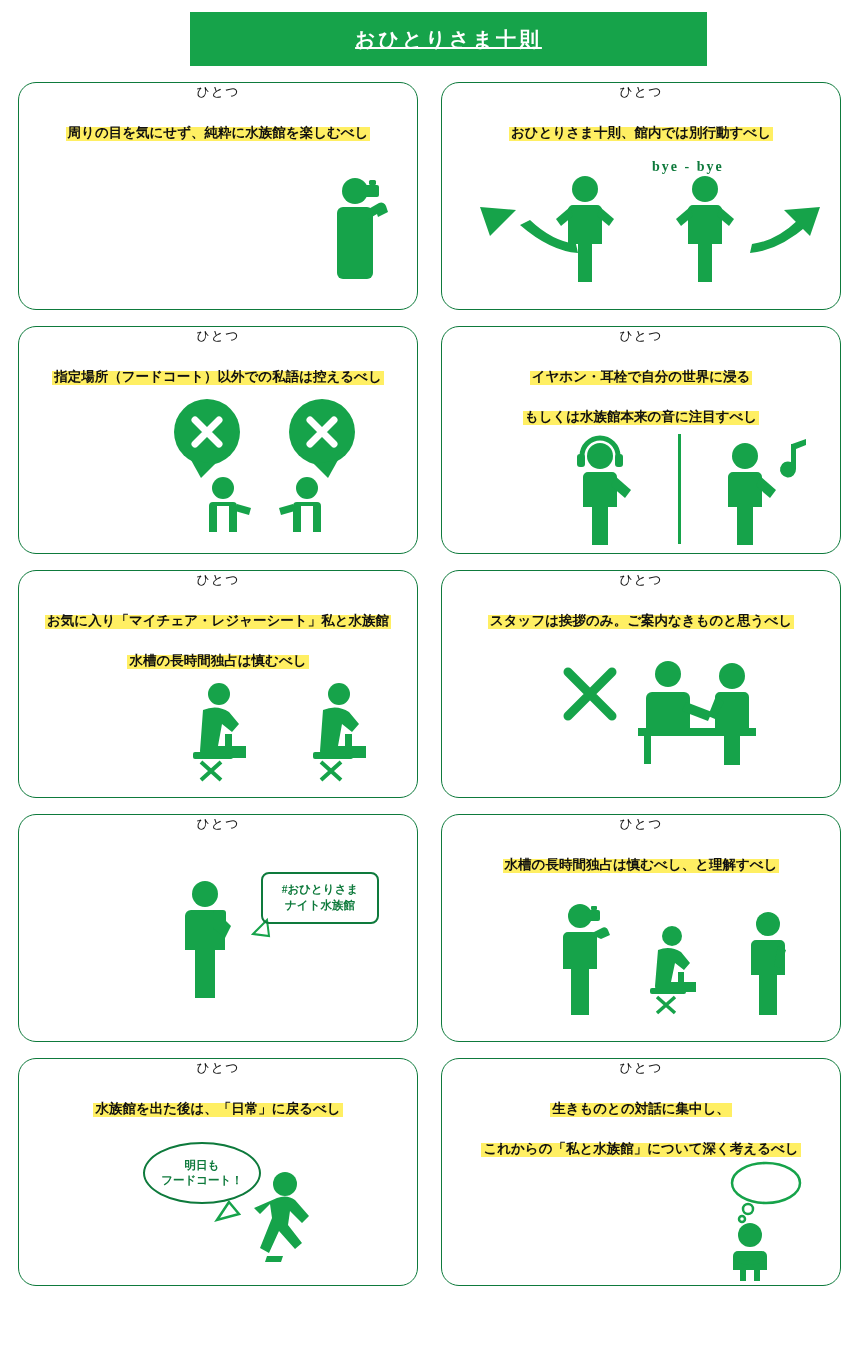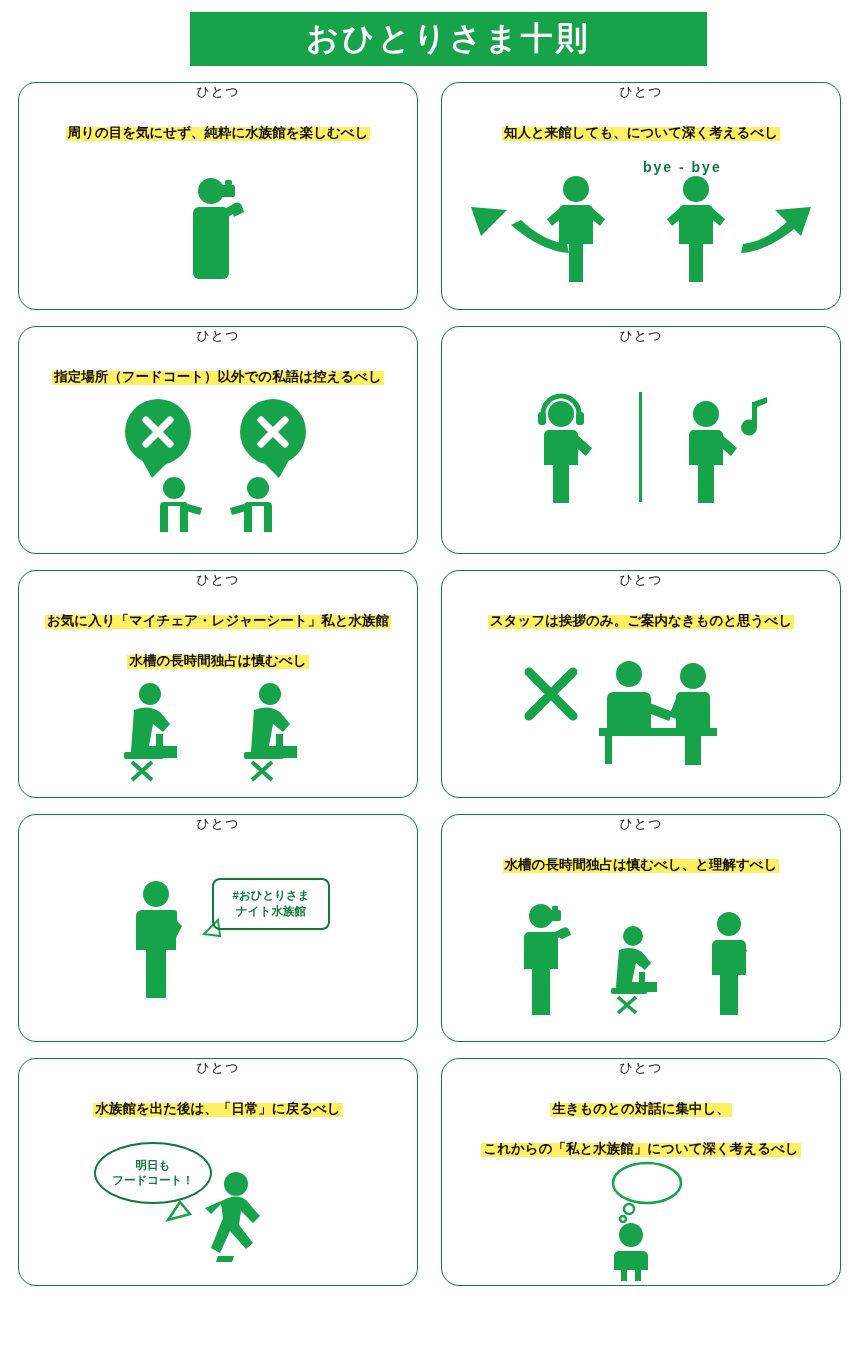--- a/index.html
+++ b/index.html
@@ -23,23 +23,24 @@
     top: 12px;
     width: 517px;
     height: 54px;
     background: #16a34a;
     display: flex;
     align-items: center;
     justify-content: center;
   }
   .title-bar .title-text {
     color: #ffffff;
-    font-size: 32px;
+    font-size: 20px;
     font-weight: bold;
     letter-spacing: 3px;
+    text-decoration: underline;
   }
 
   
   .grid {
     position: absolute;
     left: 18px;
     top: 82px;
     width: 823px;
     display: grid;
     grid-template-columns: 400px 400px;
@@ -84,22 +85,23 @@
     background: linear-gradient(transparent 12%, #ffef63 12%, #ffef63 92%, transparent 92%);
     padding: 0 2px;
     white-space: nowrap;
     margin-top: 18px;
   }
   .art {
     flex: 1;
     width: 100%;
     display: flex;
     align-items: center;
-    justify-content: center;
+    justify-content: flex-end;
     position: relative;
+    font-family: Liberation Serif, serif;
   }
   svg { display: block; overflow: visible; }
   .g  { fill: #16a34a; }
   .gs { stroke: #16a34a; fill: none; }
 
   .bubble-text {
     font-size: 11.5px;
     color: #0e7a3c;
     font-weight: bold;
     line-height: 1.35;
@@ -136,21 +138,21 @@
         <path class="g" d="M58 46 l14 -8 a5 5 0 0 1 7 3 l2 6 -10 5 -1 -3 -12 7 z"></path>
         <rect class="g" x="56" y="20" width="16" height="12" rx="2"></rect>
         <rect class="g" x="62" y="15" width="7" height="5" rx="1.5"></rect>
       </svg>
     </div>
   </div>
 
   <div class="card h-tall">
     <div class="card-head">ひとつ</div>
     <div class="card-lines">
-      <span class="hl">知人と来館しても、について深く考えるべし</span>
+      <span class="hl">おひとりさま十則、館内では別行動すべし</span>
     </div>
     <div class="art">
       <div style="position:relative;width:380px;height:140px;">
         <div style="position:absolute;left:192px;top:4px;" class="byebye">bye - bye</div>
         <svg width="380" height="140" viewBox="0 0 380 140">
 
           <path class="g" d="M60 70 q30 26 58 28 l-2 -9 q-24 -3 -46 -24 z"></path>
           <path class="g" d="M20 52 l36 3 -26 26 z"></path>
 
           <circle class="g" cx="125" cy="34" r="13"></circle>
@@ -192,20 +194,24 @@
 
         <circle class="g" cx="190" cy="94" r="11"></circle>
         <path class="g" d="M180 108 h20 a4 4 0 0 1 4 4 v26 h-8 v-26 h-12 v26 h-8 v-26 a4 4 0 0 1 4 -4z"></path>
         <path class="g" d="M176 110 l-14 4 2 7 14 -4z"></path>
       </svg>
     </div>
   </div>
 
   <div class="card h-mid">
     <div class="card-head">ひとつ</div>
+    <div class="card-lines">
+      <span class="hl">イヤホン・耳栓で自分の世界に浸る</span>
+      <span class="hl">もしくは水族館本来の音に注目すべし</span>
+    </div>
     <div class="art">
       <svg width="320" height="130" viewBox="0 0 320 130">
 
         <rect class="g" x="158" y="8" width="3" height="110"></rect>
 
         <circle class="g" cx="80" cy="30" r="13"></circle>
         <path class="gs" d="M62 30 a18 18 0 0 1 36 0" stroke-width="5"></path>
         <rect class="g" x="57" y="28" width="8" height="13" rx="3"></rect>
         <rect class="g" x="95" y="28" width="8" height="13" rx="3"></rect>
         <path class="g" d="M68 46 h24 a5 5 0 0 1 5 5 v30 h-9 v38 h-16 v-38 h-9 v-30 a5 5 0 0 1 5 -5z"></path>
@@ -266,21 +272,21 @@
         <rect class="g" x="124" y="88" width="7" height="28"></rect>
       </svg>
     </div>
   </div>
 
   <div class="card h-mid">
     <div class="card-head">ひとつ</div>
     <div class="art">
       <div style="position:relative;width:300px;height:130px;">
 
-        <div style="position:absolute;left:144px;top:6px;width:118px;height:52px;border:2px solid #0e7a3c;border-radius:8px;display:flex;align-items:center;justify-content:center;">
+        <div style="position:absolute;left:144px;top:0;width:118px;height:52px;border:2px solid #0e7a3c;border-radius:8px;display:flex;align-items:center;justify-content:center;">
           <div class="bubble-text">
             <div>#おひとりさま</div>
             <div>ナイト水族館</div>
           </div>
         </div>
         <svg width="300" height="130" viewBox="0 0 300 130">
           <path class="gs" d="M150 48 l-14 14 16 2z" stroke-width="2" fill="#ffffff"></path>
 
           <circle class="g" cx="88" cy="22" r="13"></circle>
           <path class="g" d="M74 38 h28 a6 6 0 0 1 6 6 v34 h-10 v48 h-20 v-48 h-10 v-34 a6 6 0 0 1 6 -6z"></path>

